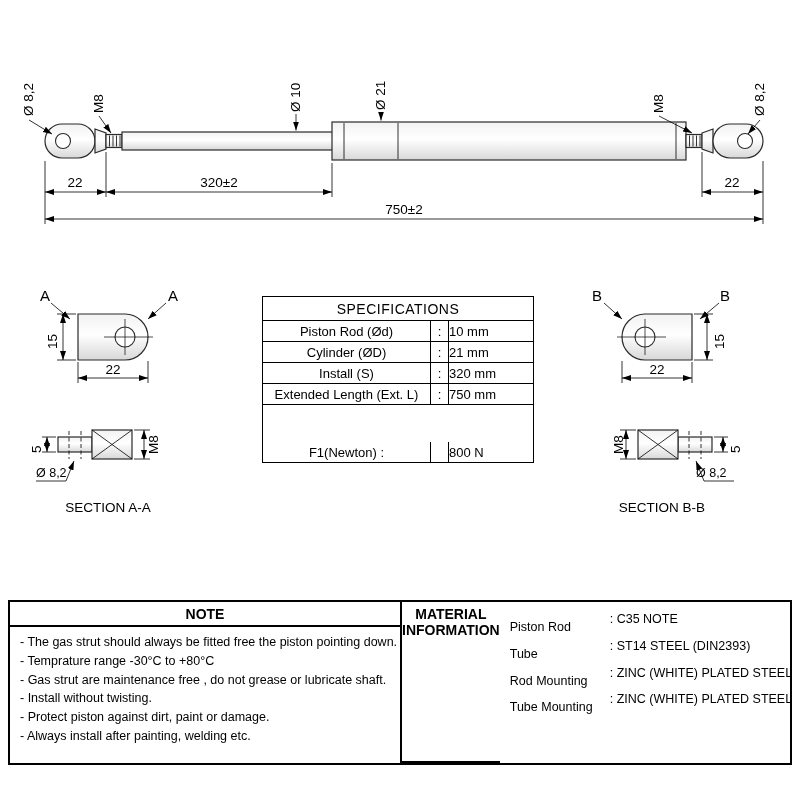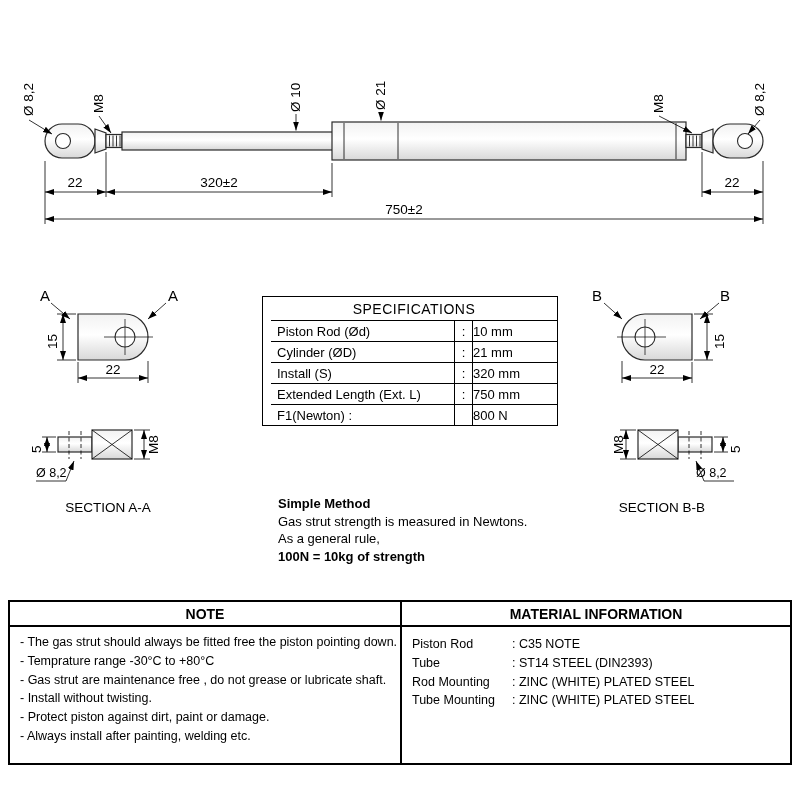--- a/index.html
+++ b/index.html
@@ -16,41 +16,41 @@
   .lead { stroke:#000; stroke-width:0.8; fill:none; marker-end:url(#arr); }
   .hid  { stroke:#000; stroke-width:0.8; stroke-dasharray:4 2.5; fill:none; }
   .cl   { stroke:#000; stroke-width:0.7; fill:none; }
   text  { fill:#000; font-family:"Liberation Sans", sans-serif; }
   .dimtext  { font-size:13.5px; }
   .lettext  { font-size:15px; }
   .captext  { font-size:13.5px; }
   .holetext { font-size:12.5px; }
 
   
-  .spec-table { position:absolute; left:262px; top:296px; width:296px; border:1.5px solid #000; background:#fff; font-size:13px;padding-left:8px; }
+  .spec-table { position:absolute; left:262px; top:296px; width:272px; border:1.5px solid #000; background:#fff; font-size:13px; }
   .spec-header { text-align:center; font-size:14px; padding:4px 0 3px; border-bottom:1px solid #000; letter-spacing:0.5px; }
   .spec-row { display:flex; border-bottom:1px solid #000; }
-  .spec-row:last-child { border-bottom:none; }
-  .spec-label { flex:1; padding:3px 6px 2px; border-right:1px solid #000; white-space:nowrap; }
+  .spec-row:last-child { border-bottom:none;margin-top:37px; }
+  .spec-label { flex:1; padding:3px 6px 2px; border-right:1px solid #000; white-space:nowrap;text-align:center; }
   .spec-sep { width:18px; text-align:center; padding:3px 0 2px; border-right:1px solid #000; }
   .spec-value { width:84px; text-align:left; padding:3px 0 2px; }
 
   
   .simple-method { position:absolute; left:278px; top:495px; font-size:13px; line-height:17.5px; }
   .bold { font-weight:bold; }
 
   
   .bottom { position:absolute; left:8px; top:600px; width:784px; height:165px; display:flex; border:2px solid #000; background:#fff; }
   .note-box { width:392px; border-right:2px solid #000; display:flex; flex-direction:column; }
-  .mat-box { flex:1; display:flex; flex-direction:column; }
+  .mat-box { flex:1; display:flex; flex-direction:row; }
   .box-header { text-align:center; font-weight:bold; font-size:14px; padding:4px 0 3px; border-bottom:2px solid #000; }
   .note-items { padding:6px 6px 0 10px; font-size:12.5px; line-height:18.8px; white-space:nowrap; }
   .mat-rows { padding:8px 6px 0 10px; font-size:12.5px; line-height:18.8px; }
   .mat-row { display:flex; white-space:nowrap; }
-  .mat-label { width:100px; }
+  .mat-label { width:100px;margin-top:8px; }
 </style>
 </head>
 <body>
 
 <div class="page">
 
   <svg class="drawing" width="800" height="580" viewBox="0 0 800 580">
     <defs>
       <marker id="arr" markerWidth="12" markerHeight="10" refX="9" refY="4" orient="auto-start-reverse" markerUnits="userSpaceOnUse">
         <path d="M0,1 L9,4 L0,7 Z" fill="#000"></path>
@@ -206,26 +206,20 @@
       <div class="spec-sep">:</div>
       <div class="spec-value">750 mm</div>
     </div>
     <div class="spec-row">
       <div class="spec-label">F1(Newton) :</div>
       <div class="spec-sep"></div>
       <div class="spec-value">800 N</div>
     </div>
   </div>
 
-  <div class="simple-method">
-    <div class="bold">Simple Method</div>
-    <div>Gas strut strength is measured in Newtons.</div>
-    <div>As a general rule,</div>
-    <div class="bold">100N = 10kg of strength</div>
-  </div>
 
   <div class="bottom">
     <div class="note-box">
       <div class="box-header">NOTE</div>
       <div class="note-items">
         <div class="note-item">- The gas strut should always be fitted free the piston pointing down.</div>
         <div class="note-item">- Temprature range -30°C to +80°C</div>
         <div class="note-item">- Gas strut are maintenance free , do not grease or lubricate shaft.</div>
         <div class="note-item">- Install without twisting.</div>
         <div class="note-item">- Protect piston against dirt, paint or damage.</div>

